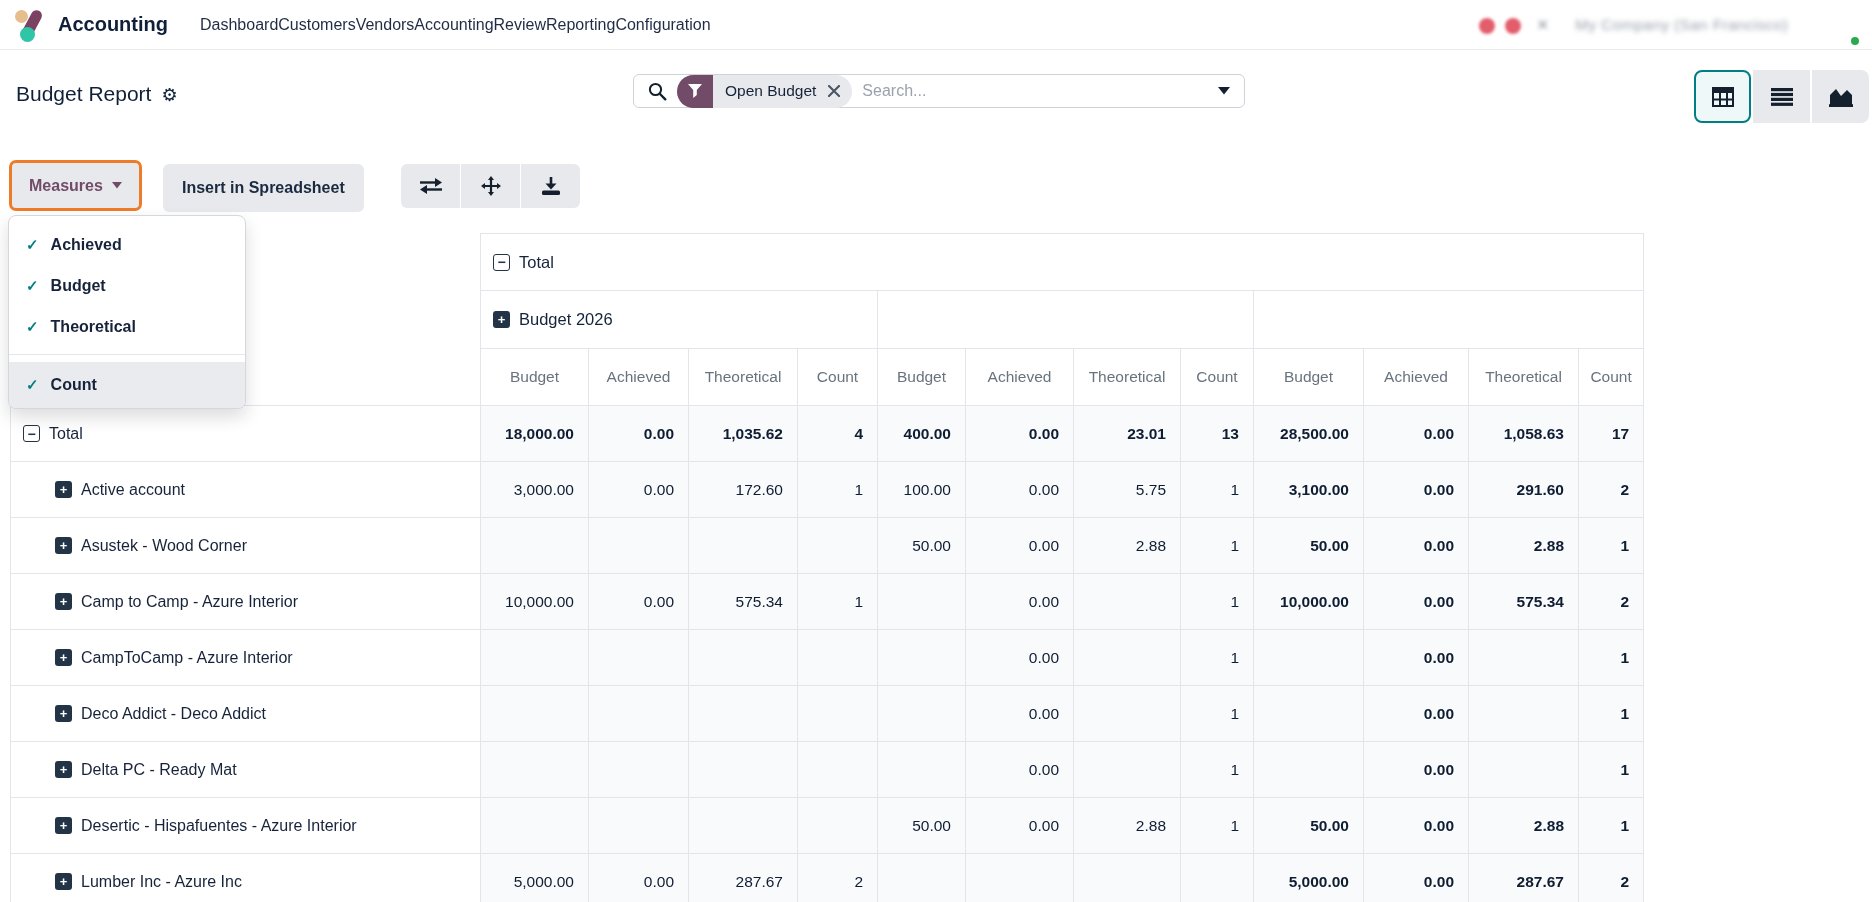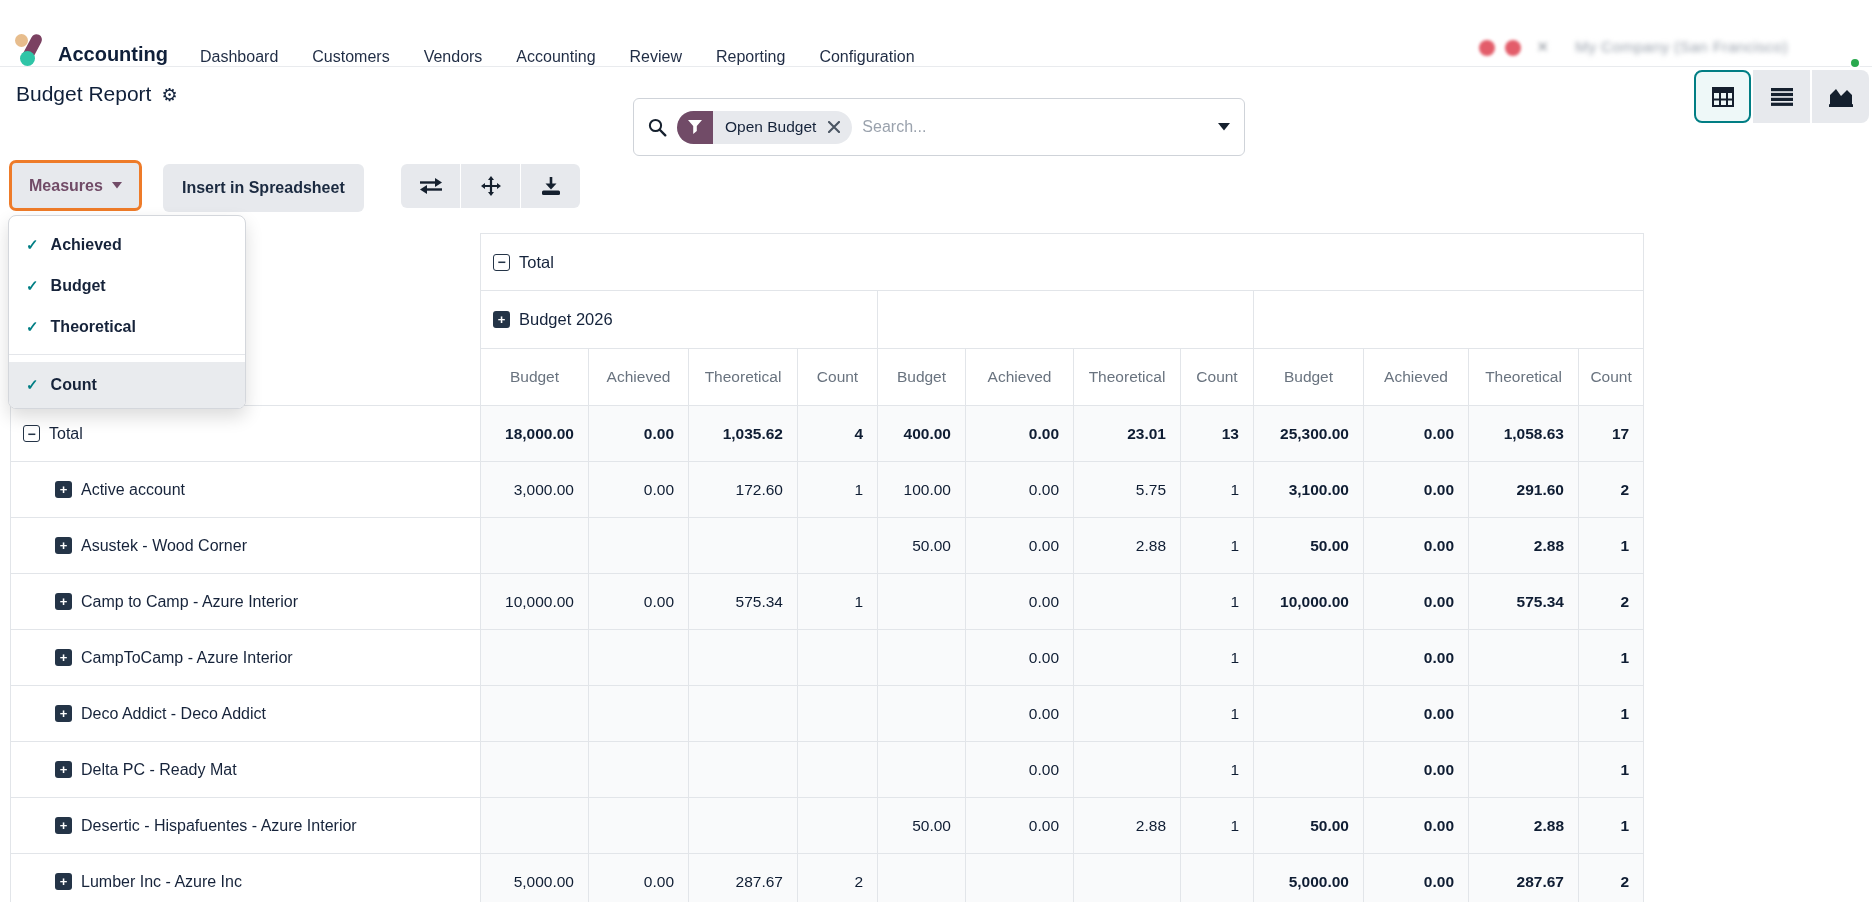--- a/index.html
+++ b/index.html
@@ -1,28 +1,28 @@
 <!DOCTYPE html>
 <html><head>
 <meta charset="utf-8">
 <style>
   * { margin:0; padding:0; box-sizing:border-box; }
   html,body { width:1872px; height:902px; overflow:hidden; background:#fff;
     font-family:"Liberation Sans", sans-serif; color:#122033; }
 
   
-  .navbar { position:absolute; top:0; left:0; width:1872px; height:67px;
-    display:flex; align-items:flex-end; padding:0 14px; gap:10px;
+  .navbar { position:absolute; top:0; left:0; width:1872px; height:50px;
+    display:flex; align-items:center; padding:0 14px; gap:10px;
     border-bottom:1px solid #e9ebee; background:#fff; }
   .logo { position:relative; width:34px; height:34px; flex:none; }
   .logo .dot1 { position:absolute; left:1px; top:2px; width:13px; height:13px; border-radius:50%; background:#e7bd8d; }
   .logo .bar  { position:absolute; left:12px; top:1px; width:11px; height:32px; border-radius:6px; background:#7b4162; transform:rotate(28deg); }
   .logo .dot2 { position:absolute; left:6px; bottom:0px; width:15px; height:15px; border-radius:50%; background:#2fc5a7; }
   .brand { font-size:20px; font-weight:700; color:#10203a; margin-right:22px; }
-  .nav-menu { display:flex; gap:34px; }
+  .nav-menu { display:flex; }
   .nav-item { font-size:16px; color:#1f2c44; cursor:pointer; }
 
   .nav-right { margin-left:auto; display:flex; align-items:center; gap:26px; }
   .blb { position:relative; display:inline-block; }
   .blob-orange { width:20px; height:18px; background:#e6b57e; border-radius:45%; filter:blur(3px); }
   .blob-dark   { width:26px; height:17px; background:#40454c; border-radius:4px; filter:blur(3px); }
   .blob-circle { width:20px; height:20px; background:#9aa1a9; border-radius:50%; filter:blur(3px); }
   .badge { position:absolute; top:-7px; right:-10px; width:16px; height:16px; border-radius:50%;
     background:#e35d6a; filter:blur(1.5px); }
   .apps-x { font-size:15px; color:#8a9099; filter:blur(2px); }
@@ -32,23 +32,23 @@
     background:linear-gradient(135deg,#d3ab8e 10%,#96705a 55%,#5c4334 95%); filter:blur(2px); }
   .status-dot { position:absolute; right:-3px; bottom:-3px; width:12px; height:12px;
     border-radius:50%; background:#2aa94e; border:2px solid #fff; }
 
   
   .title-row { position:absolute; left:16px; top:82px; display:flex; align-items:flex-end; gap:10px; }
   .page-title { font-size:21px; color:#10203a; }
   .gear { font-size:18px; color:#10203a; cursor:pointer; }
 
   
-  .searchbar { position:absolute; left:633px; top:74px; width:612px; height:58px;
+  .searchbar { position:absolute; left:633px; top:74px; width:612px; height:34px;
     border:1px solid #cfd3d9; border-radius:6px; background:#fff;
-    display:flex; align-items:center; padding:0 14px; gap:10px;margin-top:24px; }
+    display:flex; align-items:center; padding:0 14px; gap:10px; }
   .facet { display:flex; align-items:center; height:33px; background:#e7e9ed;
     border-radius:17px; overflow:hidden; }
   .facet-icon { width:36px; height:33px; background:#714b67; display:flex; align-items:center; justify-content:center; }
   .facet-label { padding:0 10px 0 12px; font-size:15.5px; color:#15233a; }
   .facet-x { padding:0 12px 0 2px; display:flex; align-items:center; cursor:pointer; }
   .placeholder { font-size:16px; color:#9aa2ad; }
   .search-caret { margin-left:auto; cursor:pointer; }
 
   
   .view-switcher { position:absolute; left:1694px; top:70px; display:flex; gap:2px; }
@@ -318,21 +318,21 @@
           </div>
         </td>
         <td class="num bold">18,000.00</td>
         <td class="num bold">0.00</td>
         <td class="num bold">1,035.62</td>
         <td class="num bold">4</td>
         <td class="num bold">400.00</td>
         <td class="num bold">0.00</td>
         <td class="num bold">23.01</td>
         <td class="num bold">13</td>
-        <td class="num bold">25,300.00</td>
+        <td class="num bold">28,500.00</td>
         <td class="num bold">0.00</td>
         <td class="num bold">1,058.63</td>
         <td class="num bold">17</td>
       </tr>
       <tr>
         <td class="rowlabel">
           <div class="lwrap sub">
             <span class="sq plus">+</span>
             <span>Active account</span>
           </div>

